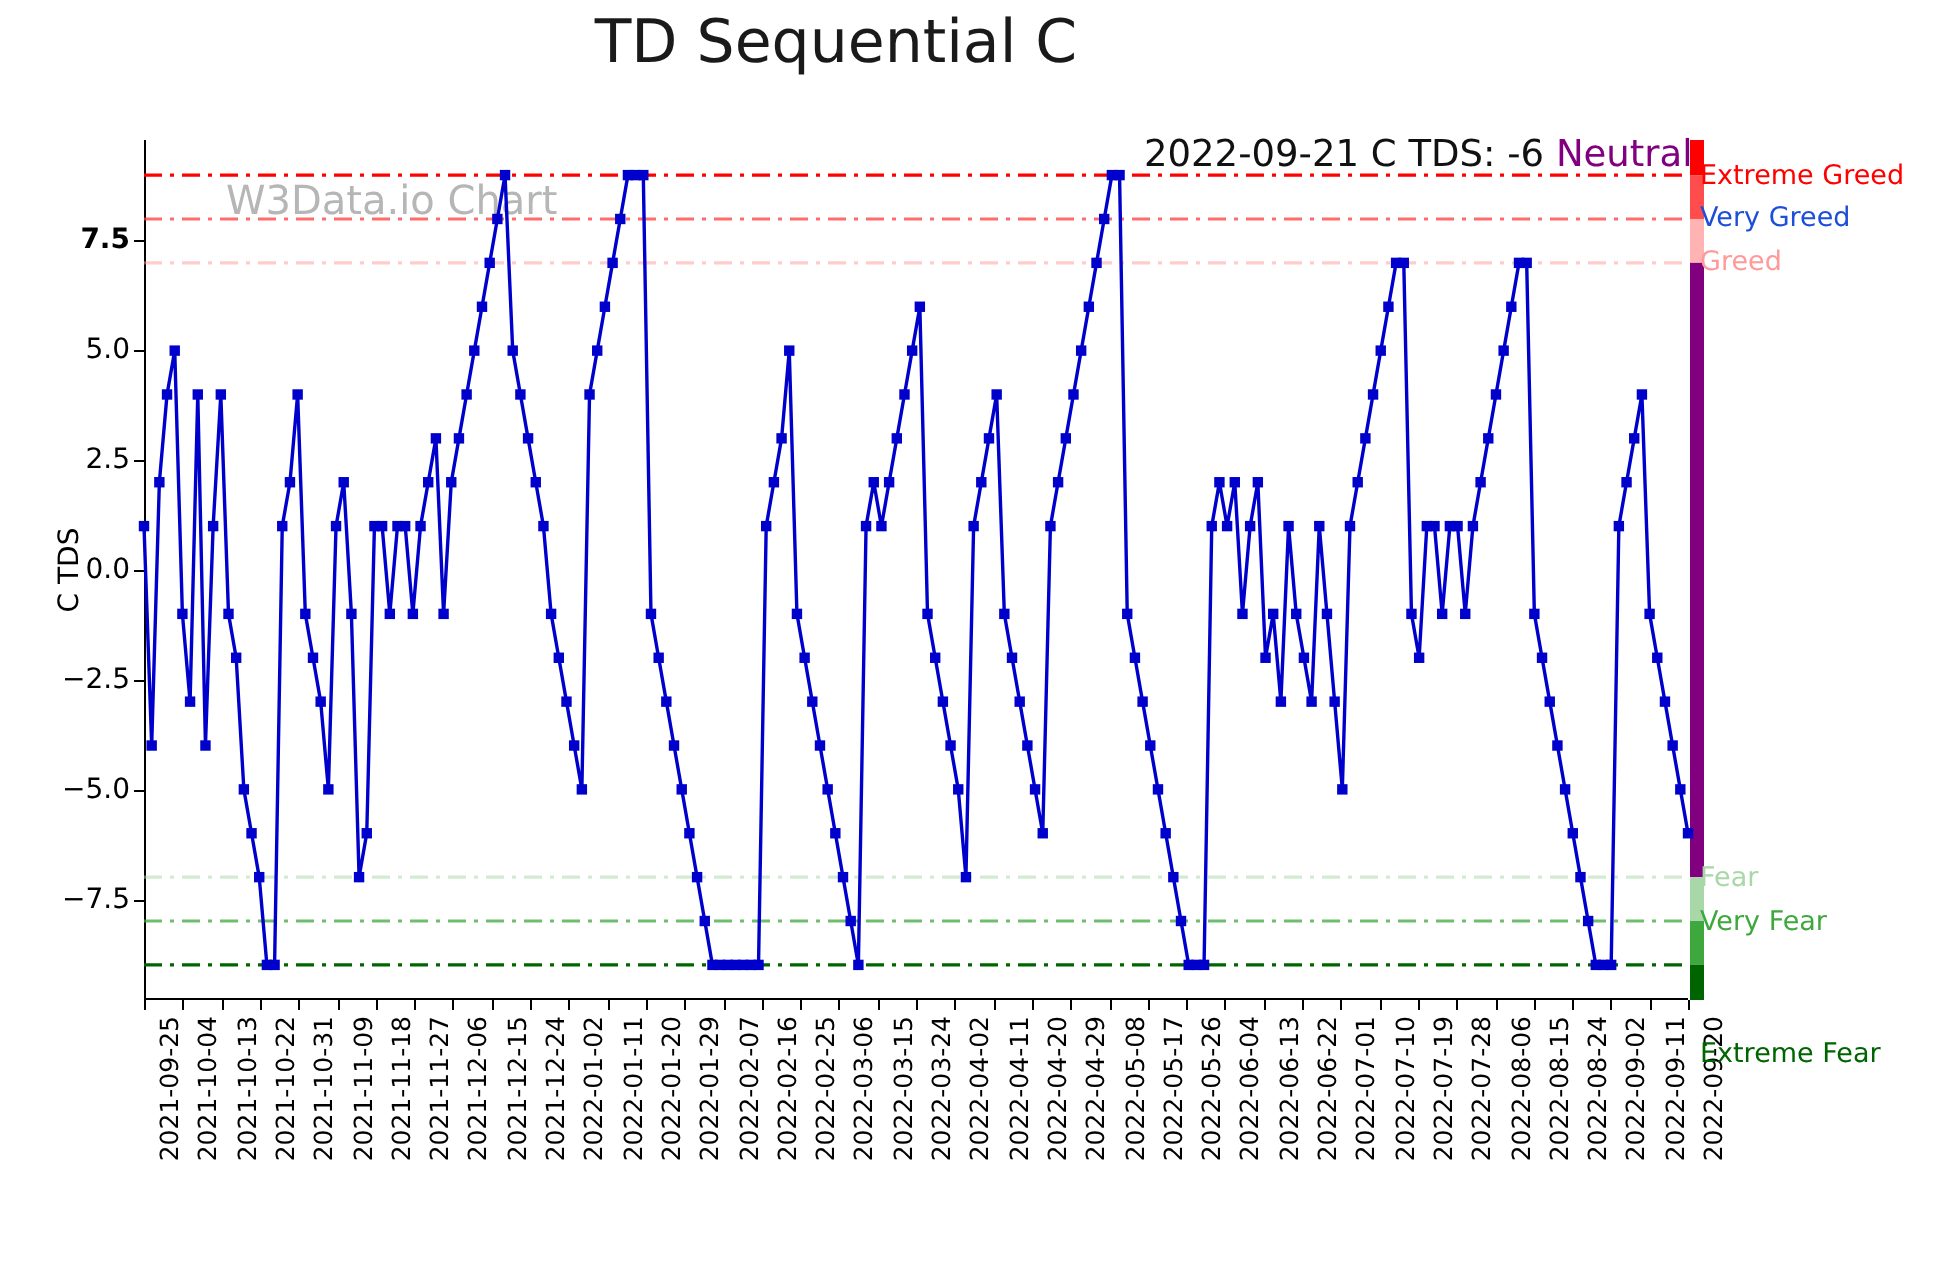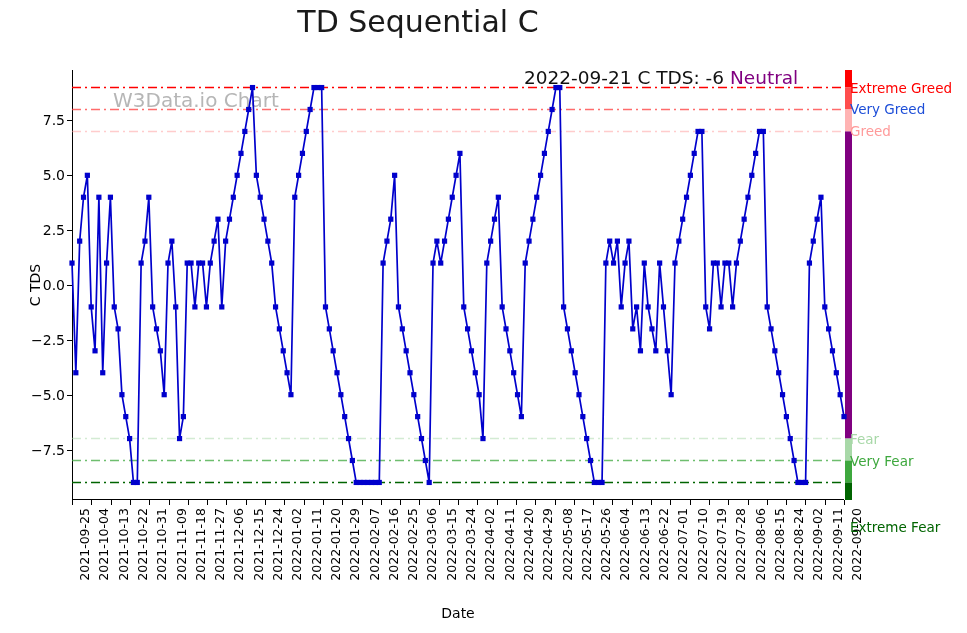--- a/index.html
+++ b/index.html
@@ -30,21 +30,21 @@
          transform:rotate(-90deg) translate(-100%,0);
          font-size:12.5px;color:#000;white-space:nowrap;}
   .xtickmark{position:absolute;top:100%;width:0;height:5px;border-left:1.3px solid #000;}
   #xlabel{position:absolute;left:0;width:772px;top:535px;text-align:center;font-size:14px;color:#000;}
 
   
   .zlabel{position:absolute;left:850px;transform:translateY(-50%);
           font-size:13.5px;white-space:nowrap;font-family:"DejaVu Sans",sans-serif;}
 
   
-  #annot{position:absolute;top:70px;font-size:18.5px;white-space:nowrap;}
+  #annot{position:absolute;top:70px;font-size:18.5px;white-space:nowrap;margin-left:48px;}
   #annot .val{color:#111;}
   #annot .sent{color:#800080;}
 
   
   .wm{position:absolute;font-size:20px;color:#b6b6b6;white-space:nowrap;}
   #wm1{left:113px;top:88px;}
   #wm2{left:113px;top:112px;}
 </style>
 </head>
 <body>
@@ -294,21 +294,21 @@
         <div class="ytick" style="top: 324.694px;">−5.0</div>
         <div class="ytickmark" style="top: 324.694px;"></div>
         <div class="ytick" style="top: 269.847px;">−2.5</div>
         <div class="ytickmark" style="top: 269.847px;"></div>
         <div class="ytick" style="top: 215px;">0.0</div>
         <div class="ytickmark" style="top: 215px;"></div>
         <div class="ytick" style="top: 160.153px;">2.5</div>
         <div class="ytickmark" style="top: 160.153px;"></div>
         <div class="ytick" style="top: 105.306px;">5.0</div>
         <div class="ytickmark" style="top: 105.306px;"></div>
-        <div class="ytick" style="top: 50.4592px;">7.5</div>
+        <div class="ytick" style="top: 50.4592px; font-weight: bold;">7.5</div>
         <div class="ytickmark" style="top: 50.4592px;"></div>
       </div>
     <div id="x-axis">
         <div class="xtick" style="left: 5px;">2021-09-25</div>
         <div class="xtickmark" style="left: 0px;"></div>
         <div class="xtick" style="left: 24.3px;">2021-10-04</div>
         <div class="xtickmark" style="left: 19.3px;"></div>
         <div class="xtick" style="left: 43.6px;">2021-10-13</div>
         <div class="xtickmark" style="left: 38.6px;"></div>
         <div class="xtick" style="left: 62.9px;">2021-10-22</div>
@@ -383,21 +383,20 @@
         <div class="xtickmark" style="left: 714.1px;"></div>
         <div class="xtick" style="left: 738.4px;">2022-09-02</div>
         <div class="xtickmark" style="left: 733.4px;"></div>
         <div class="xtick" style="left: 757.7px;">2022-09-11</div>
         <div class="xtickmark" style="left: 752.7px;"></div>
         <div class="xtick" style="left: 777px;">2022-09-20</div>
         <div class="xtickmark" style="left: 772px;"></div>
       </div>
 
     <div id="ylabel">C TDS</div>
-    <div id="xlabel">Date</div>
   </div>
 
   <div id="zone-labels">
       <div class="zlabel" style="top: 87.551px; color: rgb(255, 0, 0);">Extreme Greed</div>
       <div class="zlabel" style="top: 109.49px; color: #1d4ed8;">Very Greed</div>
       <div class="zlabel" style="top: 131.429px; color: rgb(255, 154, 154);">Greed</div>
       <div class="zlabel" style="top: 438.571px; color: rgb(168, 216, 168);">Fear</div>
       <div class="zlabel" style="top: 460.51px; color: rgb(62, 168, 62);">Very Fear</div>
       <div class="zlabel" style="top: 482.449px; color: rgb(0, 100, 0); margin-top: 45px;">Extreme Fear</div>
     </div>

